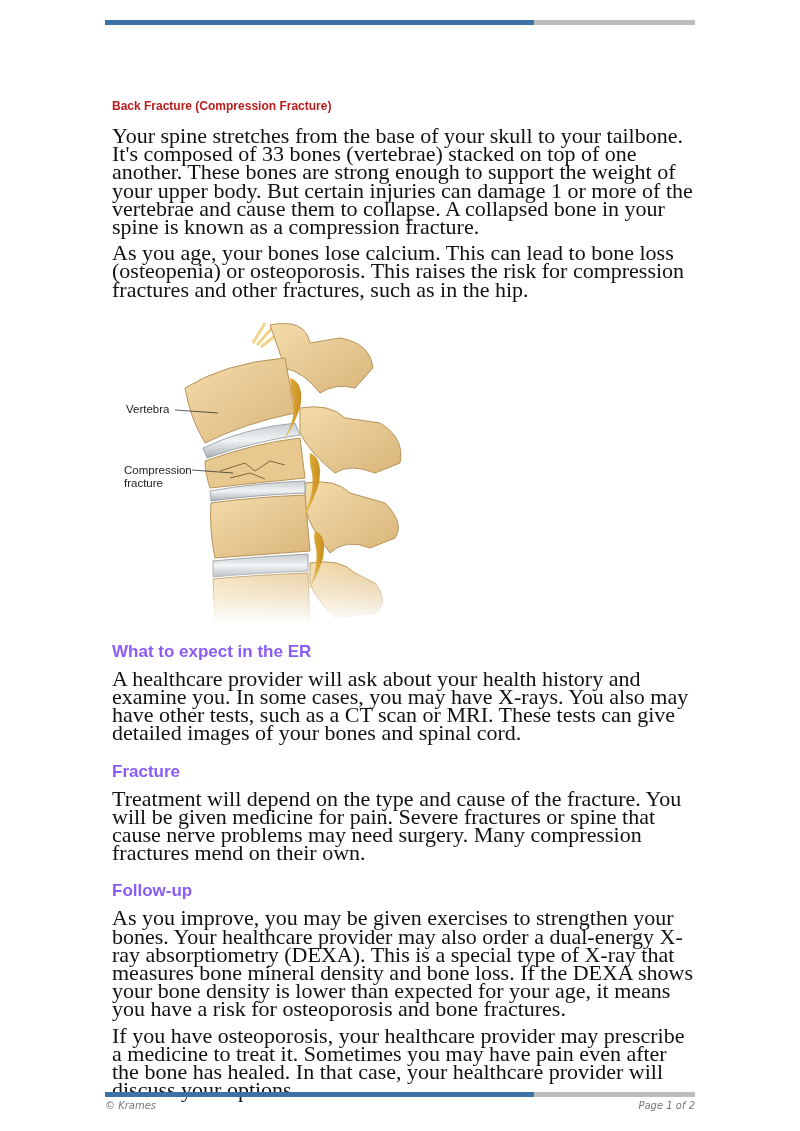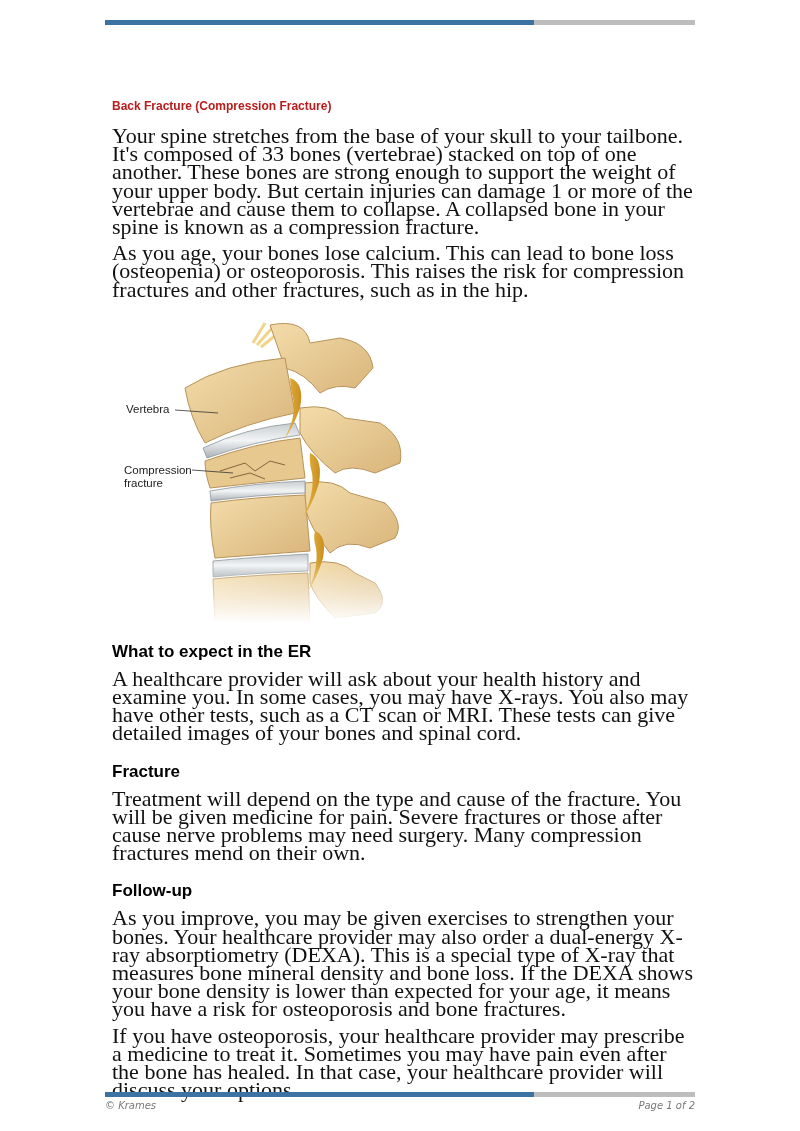--- a/index.html
+++ b/index.html
@@ -4,21 +4,21 @@
   <style>
     html, body { margin: 0; padding: 0; background: #ffffff; }
     body { width: 800px; height: 1131px; position: relative; overflow: hidden; }
     .bar { position: absolute; left: 105px; width: 590px; height: 5px; display: flex; }
     .bar .blue { width: 429px; background: #3d72a4; }
     .bar .gray { flex: 1; background: #bdbdbd; }
     .top-bar { top: 20px; }
     .bottom-bar { top: 1092px; }
     .content { position: absolute; left: 112px; top: 94px; width: 585px; }
     h1 { font-family: "Liberation Sans", sans-serif; font-weight: bold; font-size: 12px; color: #b91c1c; margin: 0 0 9px 0; line-height: 24px; }
-    h2 { font-family: "Liberation Sans", sans-serif; font-weight: bold; font-size: 17px; color: #000000; margin: 0 0 7px 0; line-height: 22px; }
+    h2 { font-family: "Liberation Sans", sans-serif; font-weight: bold; font-size: 17px; color: #8b5cf6; margin: 0 0 7px 0; line-height: 22px; }
     p { font-family: "Liberation Serif", serif; font-size: 22px; line-height: 18.2px; color: #111; margin: 0 0 8px 0; }
     .figure { position: relative; width: 330px; height: 310px; margin: 14px 0 18px -7px; }
     .figure svg { width: 330px; height: 310px; display: block; }
     .fig-label { position: absolute; font-family: "Liberation Sans", sans-serif; font-size: 11.5px; color: #222; line-height: 13px; margin-left: 7px; }
     .section { margin-top: 18px; }
     .footer { position: absolute; top: 1100px; left: 105px; width: 590px; display: flex; justify-content: space-between; font-family: "DejaVu Sans", sans-serif; font-style: italic; font-size: 10px; color: #777; }
   </style>
 </head>
 <body>
 
@@ -83,21 +83,21 @@
     <div class="fig-label" style="left:12px; top:164px;">fracture</div>
   </div>
 
   <div class="section">
     <h2>What to expect in the ER</h2>
     <p>A healthcare provider will ask about your health history and examine you. In some cases, you may have X-rays. You also may have other tests, such as a CT scan or MRI. These tests can give detailed images of your bones and spinal cord.</p>
   </div>
 
   <div class="section">
     <h2>Fracture</h2>
-    <p>Treatment will depend on the type and cause of the fracture. You will be given medicine for pain. Severe fractures or those after cause nerve problems may need surgery. Many compression fractures mend on their own.</p>
+    <p>Treatment will depend on the type and cause of the fracture. You will be given medicine for pain. Severe fractures or spine that cause nerve problems may need surgery. Many compression fractures mend on their own.</p>
   </div>
 
   <div class="section">
     <h2>Follow-up</h2>
     <p>As you improve, you may be given exercises to strengthen your bones. Your healthcare provider may also order a dual-energy X-ray absorptiometry (DEXA). This is a special type of X-ray that measures bone mineral density and bone loss. If the DEXA shows your bone density is lower than expected for your age, it means you have a risk for osteoporosis and bone fractures.</p>
     <p>If you have osteoporosis, your healthcare provider may prescribe a medicine to treat it. Sometimes you may have pain even after the bone has healed. In that case, your healthcare provider will discuss your options.</p>
   </div>
 </div>
 
 <div class="bar bottom-bar">

